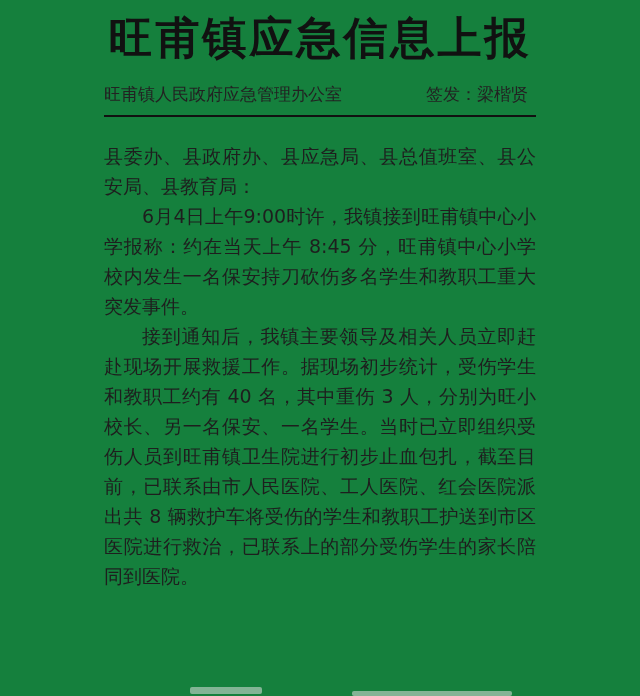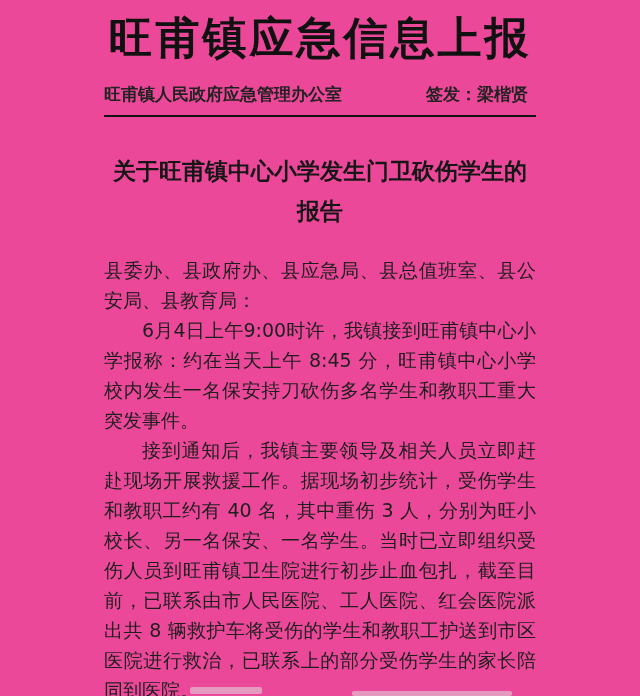--- a/index.html
+++ b/index.html
@@ -11,41 +11,41 @@
     width: 640px;
     height: 696px;
     overflow: hidden;
     font-family: "DejaVu Sans", "Liberation Sans", sans-serif;
     color: #1c1c1c;
   }
   .page {
     position: relative;
     width: 640px;
     height: 696px;
-    background: #ec4899;
+    background: #15803d;
   }
   .masthead {
     margin: 0;
     padding-top: 10px;
     text-align: center;
     font-family: "DejaVu Serif", "Liberation Serif", serif;
     font-weight: bold;
     font-size: 44px;
     line-height: 1.25;
     letter-spacing: 3px;
     color: #111111;
   }
   .meta-row {
     width: 432px;
     margin: 18px auto 0 auto;
     display: flex;
     justify-content: space-between;
     align-items: baseline;
     font-size: 17px;
-    font-weight: bold;
+    font-weight: normal;
     color: #222222;
   }
   .meta-row .signoff {
     padding-right: 8px;
     margin-left: 12px;
   }
   .rule {
     width: 432px;
     margin: 9px auto 0 auto;
     border: none;
@@ -97,24 +97,20 @@
 
   <h1 class="masthead">旺甫镇应急信息上报</h1>
 
   <div class="meta-row">
     <span class="issuer">旺甫镇人民政府应急管理办公室</span>
     <span class="signoff">签发：梁楷贤</span>
   </div>
 
   <div class="rule"></div>
 
-  <h2 class="report-title">
-    <span class="rt-line">关于旺甫镇中心小学发生门卫砍伤学生的</span>
-    <span class="rt-line">报告</span>
-  </h2>
 
   <div class="body-block">
     <p class="addressees">县委办、县政府办、县应急局、县总值班室、县公安局、县教育局：</p>
     <p class="para">6月4日上午9:00时许，我镇接到旺甫镇中心小学报称：约在当天上午 8:45 分，旺甫镇中心小学校内发生一名保安持刀砍伤多名学生和教职工重大突发事件。</p>
     <p class="para">接到通知后，我镇主要领导及相关人员立即赶赴现场开展救援工作。据现场初步统计，受伤学生和教职工约有 40 名，其中重伤 3 人，分别为旺小校长、另一名保安、一名学生。当时已立即组织受伤人员到旺甫镇卫生院进行初步止血包扎，截至目前，已联系由市人民医院、工人医院、红会医院派出共 8 辆救护车将受伤的学生和教职工护送到市区医院进行救治，已联系上的部分受伤学生的家长陪同到医院。</p>
 
   </div>
 
   <div class="scan-artifact artifact-1"></div>
   <div class="scan-artifact artifact-2"></div>

